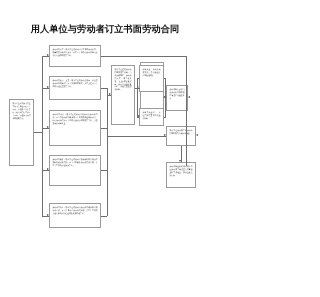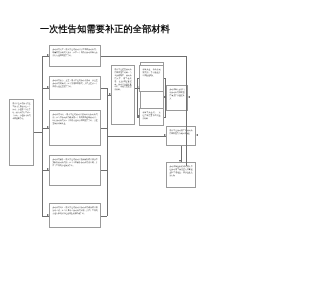--- a/index.html
+++ b/index.html
@@ -82,21 +82,21 @@
     border-left: 1.6px solid transparent;
     border-right: 1.6px solid transparent;
     border-top: 2.4px solid #4a4a4a;
   }
 </style>
 </head>
 <body>
 
 <div class="page">
 
-  <div class="title">一次性告知需要补正的全部材料</div>
+  <div class="title">用人单位与劳动者订立书面劳动合同</div>
 
   <div class="box" style="left:9px; top:99px; width:25px; height:67px; font-size:1.8px; line-height:3.05px;">用人单位应与劳动者建立劳动关系之日起三十日内，办理用工备案手续；劳动合同订立后三十日内，办理劳动合同书面报告手续。</div>
 
   <div class="box" style="left:49px; top:45px; width:52px; height:22px;">劳动合同订立：用人单位与劳动者订立书面劳动合同，明确双方权利与义务后，应在三十日内向劳动保障行政部门办理书面报告手续。</div>
 
   <div class="box" style="left:49px; top:76px; width:52px; height:24px;">劳动合同履行、变更：用人单位与劳动者协商一致变更劳动合同内容的，应当采用书面形式，并在变更后三十日内办理变更报告手续。</div>
 
   <div class="box" style="left:49px; top:110px; width:52px; height:36px;">劳动合同续订：用人单位与劳动者协商续订劳动合同的，应当在劳动合同期满前三十日内书面通知劳动者，续订劳动合同后三十日内办理续订书面报告手续，并提交相关材料备查。</div>
 
   <div class="box" style="left:49px; top:155px; width:52px; height:31px;">劳动合同解除：用人单位与劳动者协商解除或者依法单方解除劳动合同的，应当出具解除劳动合同的证明，并在十五日内办理相关手续。</div>

